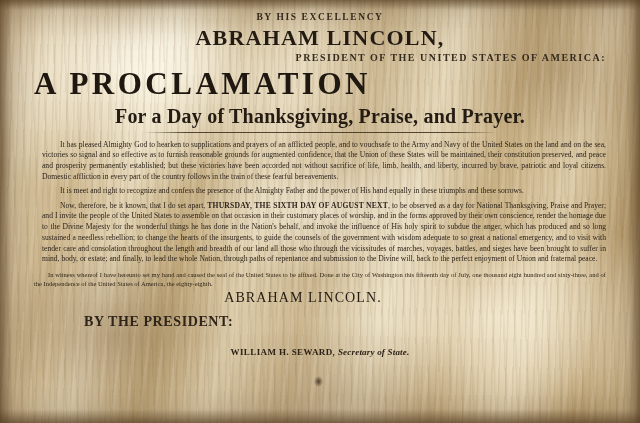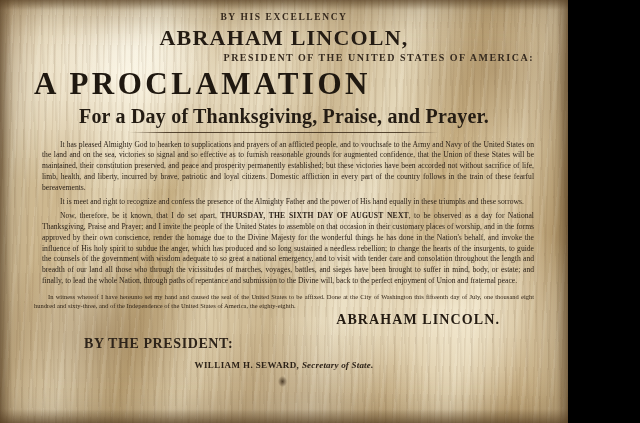--- a/index.html
+++ b/index.html
@@ -2,21 +2,21 @@
 <html><head>
 <meta charset="utf-8">
 <style>
   html, body {
     margin: 0;
     padding: 0;
     background: #000;
   }
   #page {
     position: relative;
-    width: 568px;
+    width: 640px;
     height: 423px;
     overflow: hidden;
     background: #c9b48c;
     font-family: "Liberation Serif", serif;
     color: #2b211a;
   }
   
   .paper {
     position: absolute;
     inset: 0;
@@ -140,44 +140,44 @@
   }
   .witness {
     font-size: 6.5px;
     line-height: 1.4;
     text-align: justify;
     text-indent: 14px;
     margin: 5px 0 2px 0;
     color: #322619;
   }
   .signature {
-    text-align: right;
+    text-align: center;
     font-size: 14px;
-    font-weight: bold;
+    font-weight: normal;
     letter-spacing: 1.1px;
     color: #241b12;
     padding-right: 34px;
     margin-top: 1px;
   }
   .bypres {
     font-size: 14px;
     font-weight: bold;
     letter-spacing: 0.6px;
     color: #2e241a;
     margin-top: 8px;
     padding-left: 8px;
     margin-left: 42px;
   }
   .seward {
     text-align: center;
     font-size: 9px;
     font-weight: bold;
     letter-spacing: 0.4px;
     color: #2b2117;
-    margin-top: 8px;
+    margin-top: 17px;
   }
   .seward .role {
     font-style: italic;
     font-weight: bold;
     letter-spacing: 0.2px;
   }
   .smudge {
     position: absolute;
     left: 49%;
     bottom: 36px;

